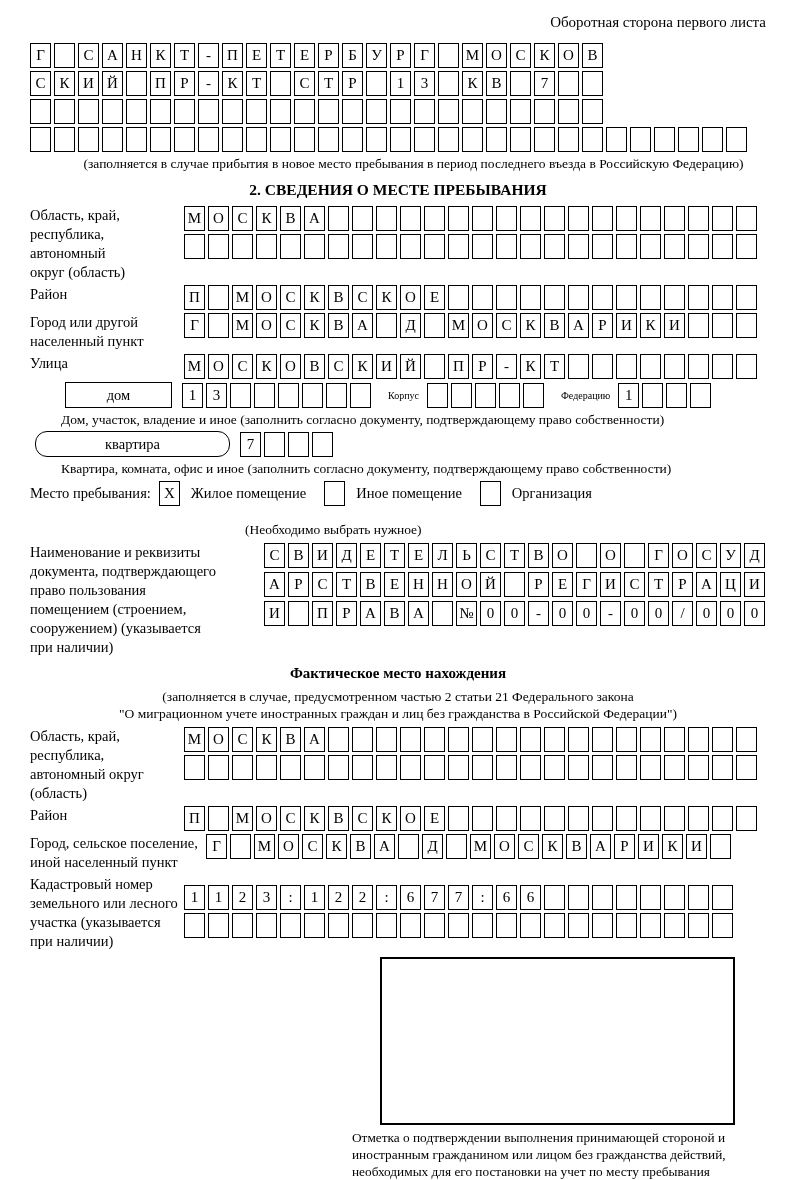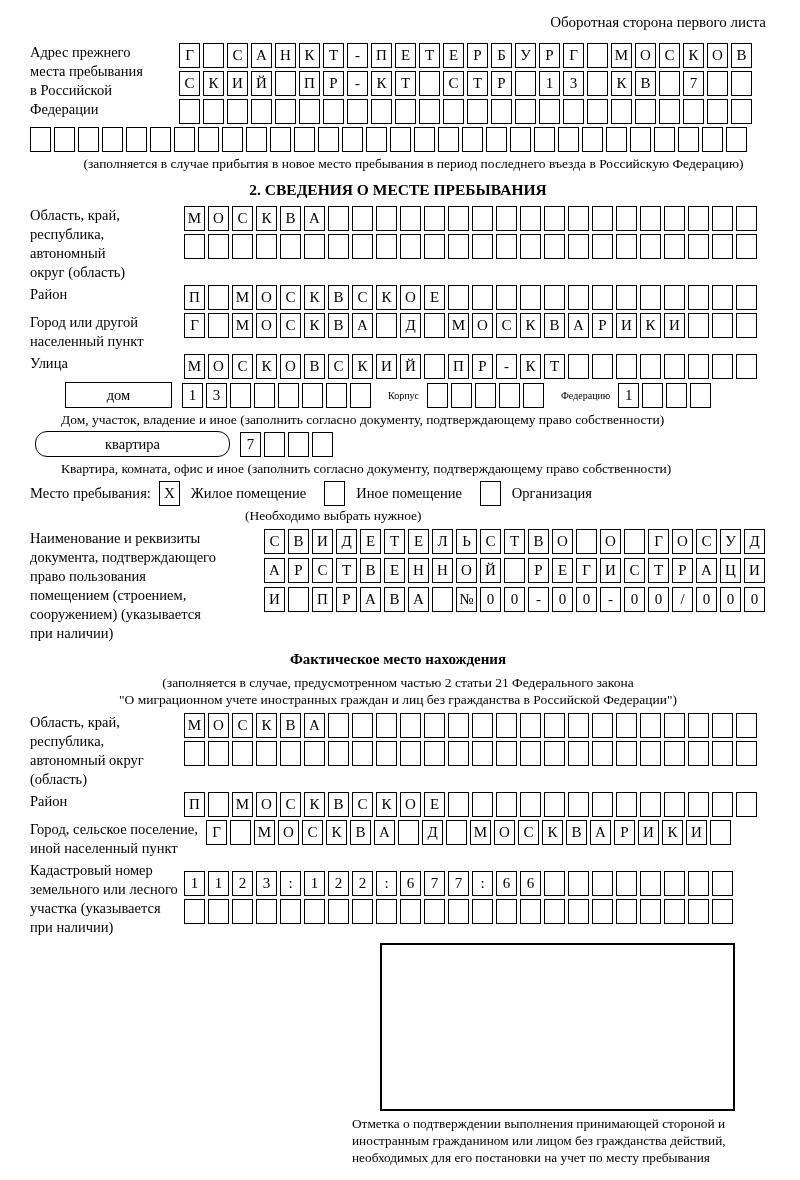--- a/index.html
+++ b/index.html
@@ -27,35 +27,31 @@
   .fact-title{text-align:center;font-weight:bold;font-size:15px;margin:8px 0 6px;}
   .fact-caption{text-align:center;font-size:13.5px;line-height:17px;}
   .house-row{display:flex;align-items:center;margin:3px 0 3px;}
   .wide-box{box-sizing:border-box;border:1.5px solid #000;height:26px;display:flex;align-items:center;justify-content:center;font-size:14.5px;}
   .dom-box{width:107px;margin-left:35px;margin-right:10px;}
   .kv-box{width:195px;margin-left:5px;margin-right:10px;border-radius:12px;}
   .inline-label{font-size:10px;margin:0 8px 0 14px;}
   .stay-row{display:flex;align-items:center;margin-top:4px;}
   .stay-label{font-size:14.5px;margin-right:8px;}
   .opt-label{font-size:14.5px;margin:0 18px 0 8px;}
-  .stay-note{font-size:13.5px;margin:2px 0 5px 215px;}
+  .stay-note{font-size:13.5px;margin:16px 0 5px 215px;}
   .mark-wrap{width:410px;margin:6px 4px 0 auto;}
   .mark-box{width:355px;height:168px;border:2px solid #000;margin:0 auto 4px;box-sizing:border-box;background:#fff;}
   .mark-caption{text-align:left;font-size:13.3px;line-height:17px;}
 </style>
 </head>
 <body>
 
 <div class="header-note">Оборотная сторона первого листа</div>
 
 <div class="field" style="margin-top:12px">
-  <div class="field-label w145">Адрес прежнего
-места пребывания
-в Российской
-Федерации</div>
   <div class="rows">
     <div class="cells">
         <span class="cell">Г</span>
         <span class="cell"></span>
         <span class="cell">С</span>
         <span class="cell">А</span>
         <span class="cell">Н</span>
         <span class="cell">К</span>
         <span class="cell">Т</span>
         <span class="cell">-</span>

